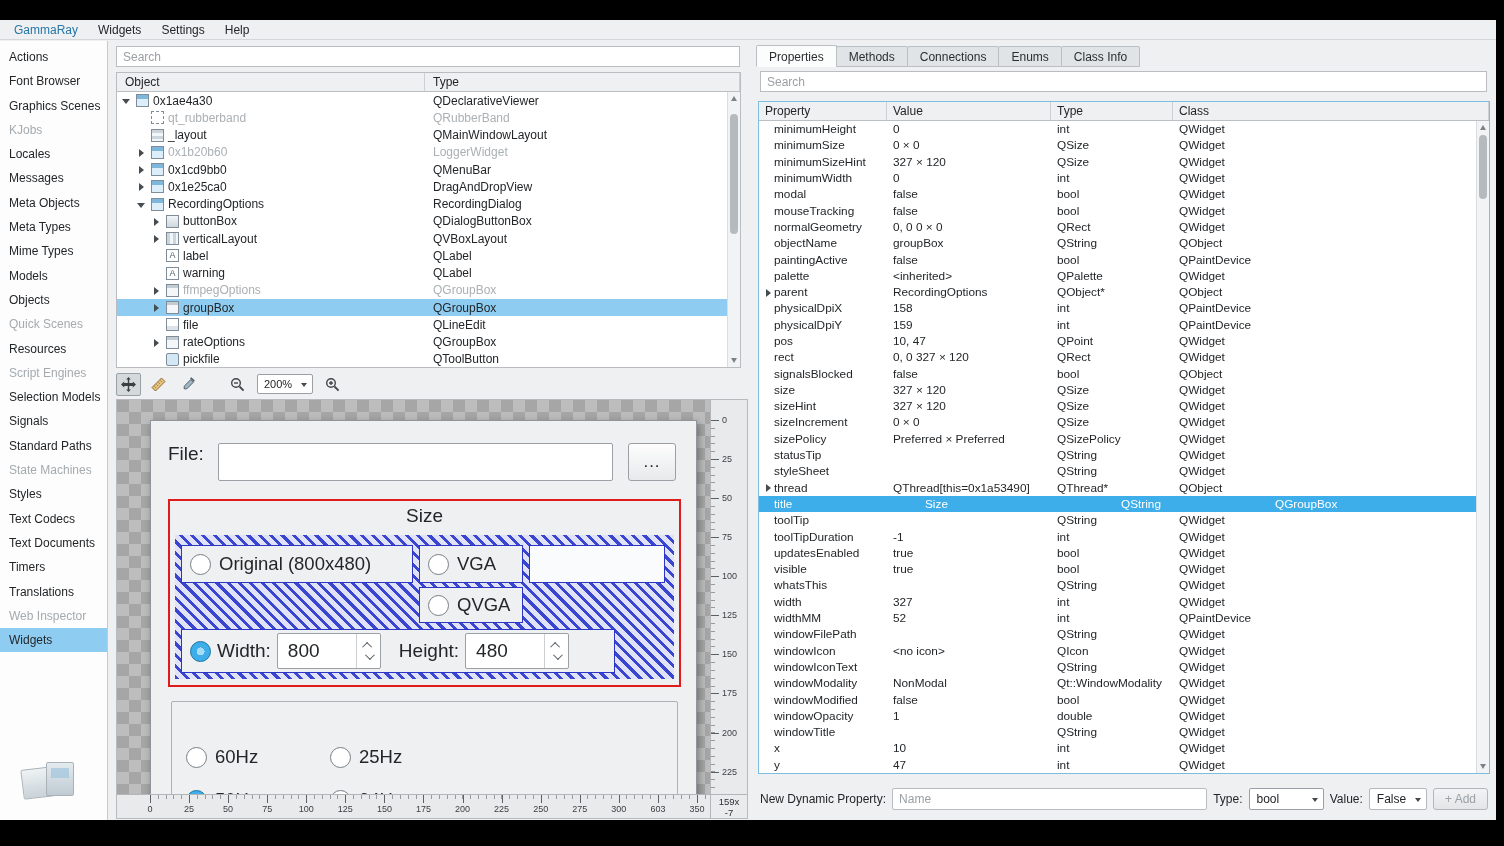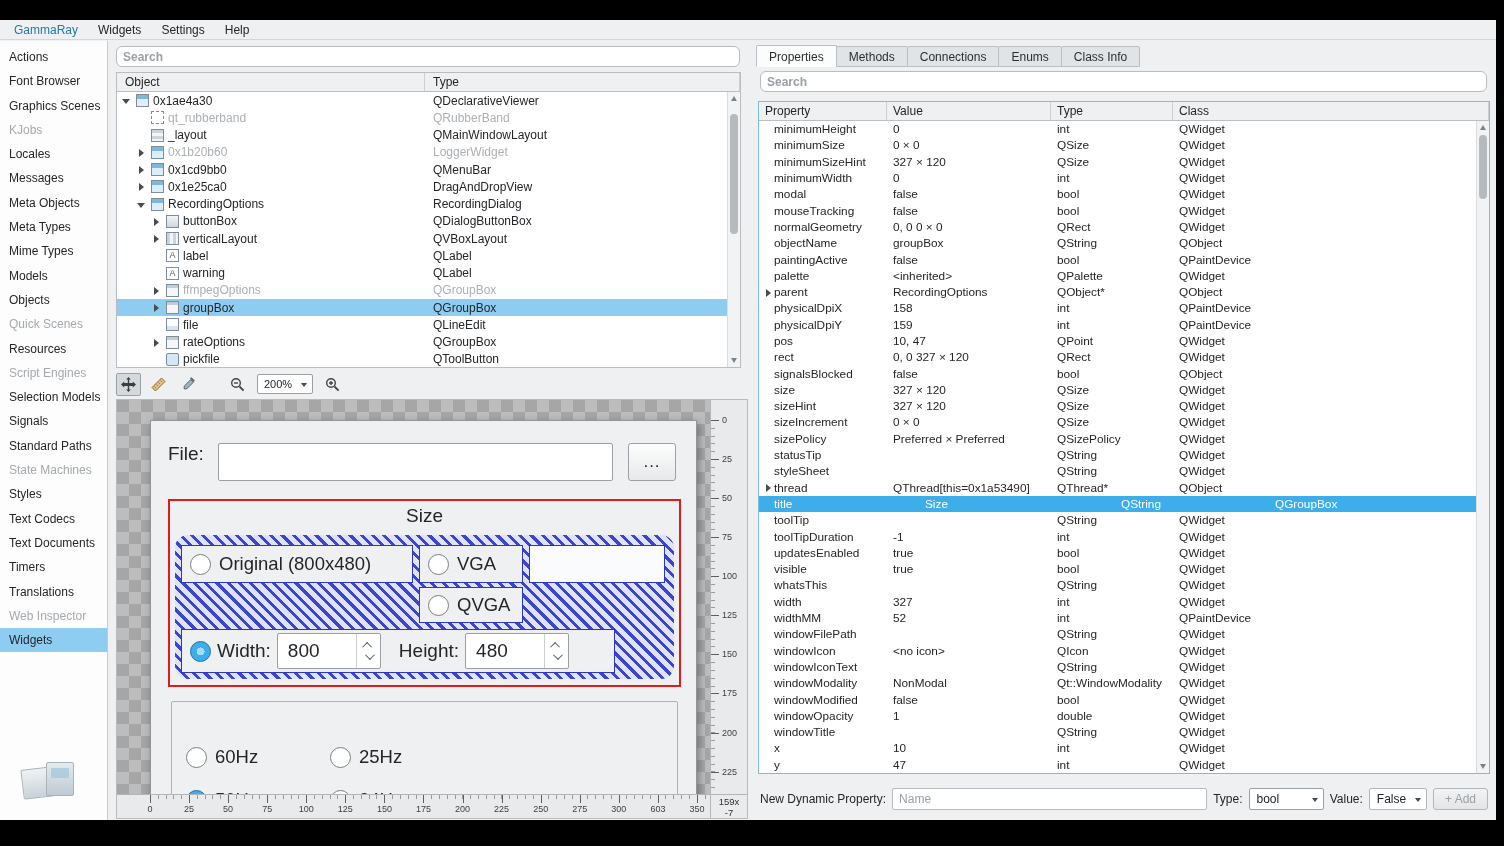--- a/index.html
+++ b/index.html
@@ -22,22 +22,22 @@
   .sb-item.disabled{color:#a4aaae;}
   .sb-item.selected{background:#8ecdf1;}
   .corner-art{position:absolute;left:22px;bottom:16px;width:62px;height:44px;}
   .art1,.art2{position:absolute;border:1px solid #a9b2b9;border-radius:2px;}
   .art1{left:0;top:8px;width:32px;height:30px;background:linear-gradient(#eef2f4,#c9d2d8);transform:rotate(-7deg);}
   .art2{left:24px;top:2px;width:28px;height:34px;background:linear-gradient(#e4ebef,#bfcad2);}
   .art2::after{content:'';position:absolute;left:4px;top:5px;width:18px;height:10px;background:#9fc6dd;opacity:.7;}
 
   
   .center{position:absolute;left:109px;top:21px;width:639px;bottom:0;}
-  .search-box{position:absolute;height:21px;background:#fff;border:1px solid #b9bdc1;border-radius:6px;
-              font-size:12px;padding:0 6px;color:#232629;width:100%;outline:none;font-weight:bold;}
+  .search-box{position:absolute;height:21px;background:#fff;border:1px solid #b9bdc1;border-radius:0;
+              font-size:12px;padding:0 6px;color:#232629;width:100%;outline:none;}
   .search-box::placeholder{color:#9aa0a5;}
   .center .search-wrap{position:absolute;top:5px;left:7px;width:624px;height:21px;}
 
   
   .tree-frame{position:absolute;top:31px;left:7px;width:625px;height:296px;background:#fff;
               border:1px solid #b9bdc1;overflow:hidden;}
   .tree-head{display:flex;height:19px;background:#eff0f1;border-bottom:1px solid #b9bfc3;font-size:12px;}
   .th-cell{line-height:18px;padding-left:8px;border-right:1px solid #ccd0d3;}
   .th-obj{width:308px;}
   .th-type{flex:1;}
@@ -107,21 +107,21 @@
   .file-row{position:absolute;left:17px;top:22px;right:20px;height:40px;display:flex;align-items:flex-start;}
   .file-label{font-size:19px;width:50px;}
   .file-input{width:395px;height:38px;background:#fff;border:1px solid #9aa0a5;border-radius:2px;outline:none;
               font-size:19px;padding:0 8px;}
   .browse-btn{margin-left:15px;width:48px;height:38px;border:1px solid #9aa0a5;border-radius:3px;
               background:linear-gradient(#fdfdfd,#e7e9ea);font-size:17px;display:flex;align-items:center;
               justify-content:center;letter-spacing:1px;}
   .size-group{position:absolute;left:17px;top:78px;width:513px;height:188px;border:2px solid #e01b1b;background:#eff0f1;}
   .grp-title{position:absolute;left:0;right:0;top:4px;text-align:center;font-size:19px;color:#232629;}
   .hz{position:absolute;left:5px;right:5px;top:34px;bottom:6px;
-      background:repeating-linear-gradient(45deg,#3a45d0 0 3px,#dfe2f8 3px 8px);border-radius:13px;}
+      background:repeating-linear-gradient(45deg,#3a45d0 0 3px,#dfe2f8 3px 8px);}
   .cell{position:absolute;background:#eff0f1;border:1px solid #2b36c9;display:flex;align-items:center;
         gap:8px;padding:0 8px;font-size:18.5px;white-space:nowrap;}
   .cell-original{left:6px;top:10px;width:232px;height:38px;}
   .cell-vga{left:244px;top:10px;width:104px;height:38px;}
   .cell-empty{left:354px;top:10px;width:136px;height:38px;background:#fafbfc;}
   .cell-720p{left:6px;top:52px;width:232px;height:36px;}
   .cell-qvga{left:244px;top:52px;width:104px;height:36px;}
   .cell-wh{left:6px;top:94px;width:434px;height:44px;gap:6px;}
   .radio{width:21px;height:21px;border-radius:50%;background:#fff;border:1px solid #787f84;flex:none;}
   .radio.checked{border:1px solid #1272a4;background:radial-gradient(circle,#a5dcf8 0 4px,#3daee9 4px 100%);}

